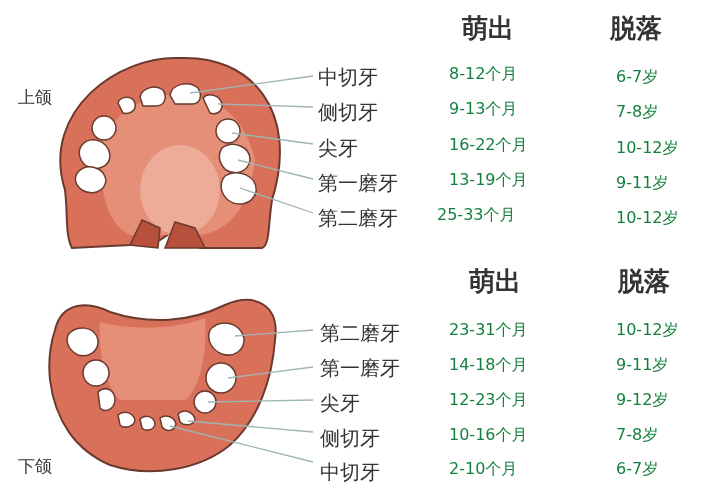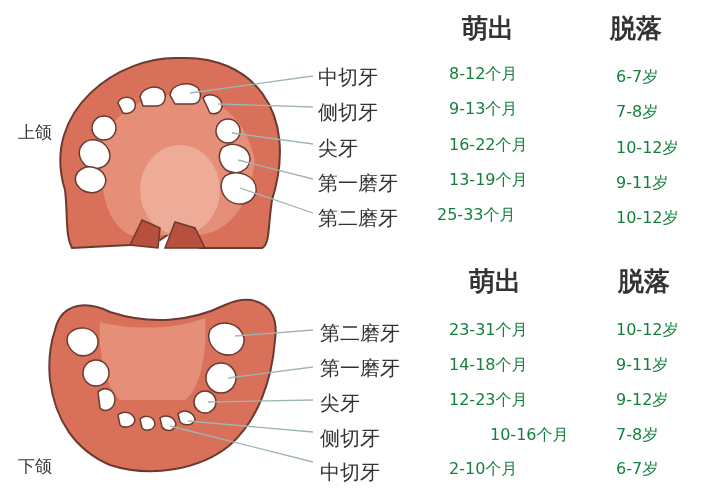--- a/index.html
+++ b/index.html
@@ -65,21 +65,21 @@
     <g stroke="#9fb5b3" stroke-width="1.3" fill="none">
       <line x1="235" y1="336" x2="313" y2="330"></line>
       <line x1="228" y1="378" x2="313" y2="367"></line>
       <line x1="208" y1="402" x2="313" y2="400"></line>
       <line x1="188" y1="421" x2="313" y2="432"></line>
       <line x1="170" y1="426" x2="313" y2="462"></line>
     </g>
   </g>
 </svg>
 
-<div class="abs jaw-label" style="left:18px;top:86px;margin-top:35px;">上颌</div>
+<div class="abs jaw-label" style="left:18px;top:86px;">上颌</div>
 <div class="abs jaw-label" style="left:18px;top:455px;">下颌</div>
 
 <div class="abs hdr" style="left:462px;top:11px;">萌出</div>
 <div class="abs hdr" style="left:610px;top:11px;">脱落</div>
 
 <div>
   <div class="abs tooth-name" style="left:318px;top:64px;">中切牙</div>
   <div class="abs val" style="left:449px;top:64px;">8-12个月</div>
   <div class="abs val" style="left:616px;top:67px;">6-7岁</div>
 
@@ -110,19 +110,19 @@
 
   <div class="abs tooth-name" style="left:320px;top:355px;">第一磨牙</div>
   <div class="abs val" style="left:449px;top:355px;">14-18个月</div>
   <div class="abs val" style="left:616px;top:355px;">9-11岁</div>
 
   <div class="abs tooth-name" style="left:320px;top:390px;">尖牙</div>
   <div class="abs val" style="left:449px;top:390px;">12-23个月</div>
   <div class="abs val" style="left:616px;top:390px;">9-12岁</div>
 
   <div class="abs tooth-name" style="left:320px;top:425px;">侧切牙</div>
-  <div class="abs val" style="left:449px;top:425px;margin-left:41px;">10-16个月</div>
+  <div class="abs val" style="left:449px;top:425px;">10-16个月</div>
   <div class="abs val" style="left:616px;top:425px;">7-8岁</div>
 
   <div class="abs tooth-name" style="left:320px;top:459px;">中切牙</div>
   <div class="abs val" style="left:449px;top:459px;">2-10个月</div>
   <div class="abs val" style="left:616px;top:459px;">6-7岁</div>
 </div>
 
 </body></html>

